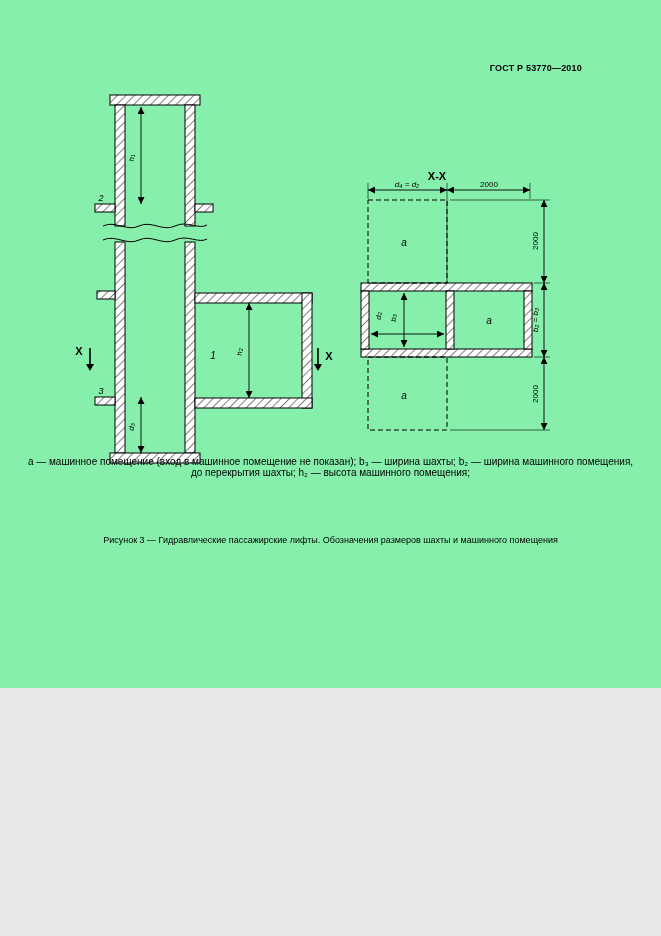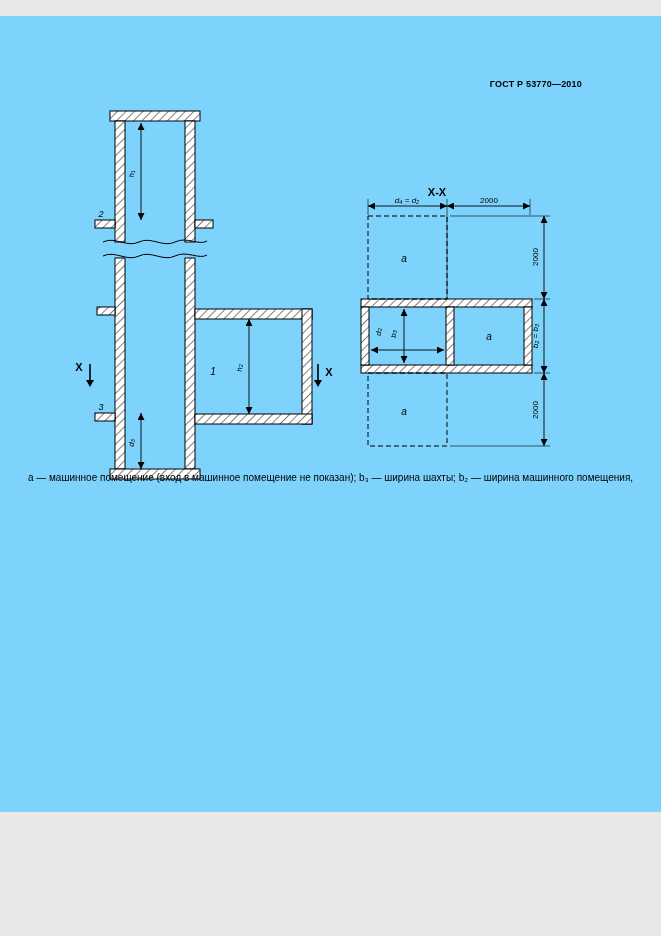--- a/index.html
+++ b/index.html
@@ -1,17 +1,17 @@
 <!DOCTYPE html>
 <html><head>
 <meta charset="utf-8">
 <style>
   html,body{margin:0;padding:0;background:#e8e8e8;}
   .page{
-    position:relative;width:661px;height:796px;margin:16px auto;background:#7dd3fc;
+    position:relative;width:661px;height:688px;margin:0 auto;background:#86efac;
     font-family:"Liberation Sans",sans-serif;color:#000;overflow:hidden;
   }
   .doc-header{
     position:absolute;top:63px;right:79px;font-size:9px;font-weight:bold;letter-spacing:.2px;
   }
   .figure-svg{position:absolute;left:0;top:80px;}
   svg text{font-family:"Liberation Sans",sans-serif;fill:#000;}
   .dim-label{font-style:italic;}
   .legend{
     position:absolute;top:456px;left:0;width:661px;text-align:center;
@@ -134,18 +134,20 @@
       <line x1="404" y1="293" x2="404" y2="347" stroke="#000" stroke-width="0.9" marker-start="url(#arr)" marker-end="url(#arr)"></line>
       <text class="dim-label" transform="rotate(-90 396 318)" x="396" y="318" font-size="8" text-anchor="middle">b₃</text>
 
       <line x1="371" y1="334" x2="444" y2="334" stroke="#000" stroke-width="0.9" marker-start="url(#arr)" marker-end="url(#arr)"></line>
       <text class="dim-label" transform="rotate(-90 381 316)" x="381" y="316" font-size="8" text-anchor="middle">d₂</text>
     </g>
   </svg>
 
   <div class="legend">
     <div>а — машинное помещение (вход в машинное помещение не показан); b₃ — ширина шахты; b₂ — ширина машинного помещения,</div>
+    <div>до перекрытия шахты; h₂ — высота машинного помещения;</div>
   </div>
 
+  <div class="caption">Рисунок 3 — Гидравлические пассажирские лифты. Обозначения размеров шахты и машинного помещения</div>
 
   <div class="pagenum">9</div>
 
 </div>
 
 </body></html>

